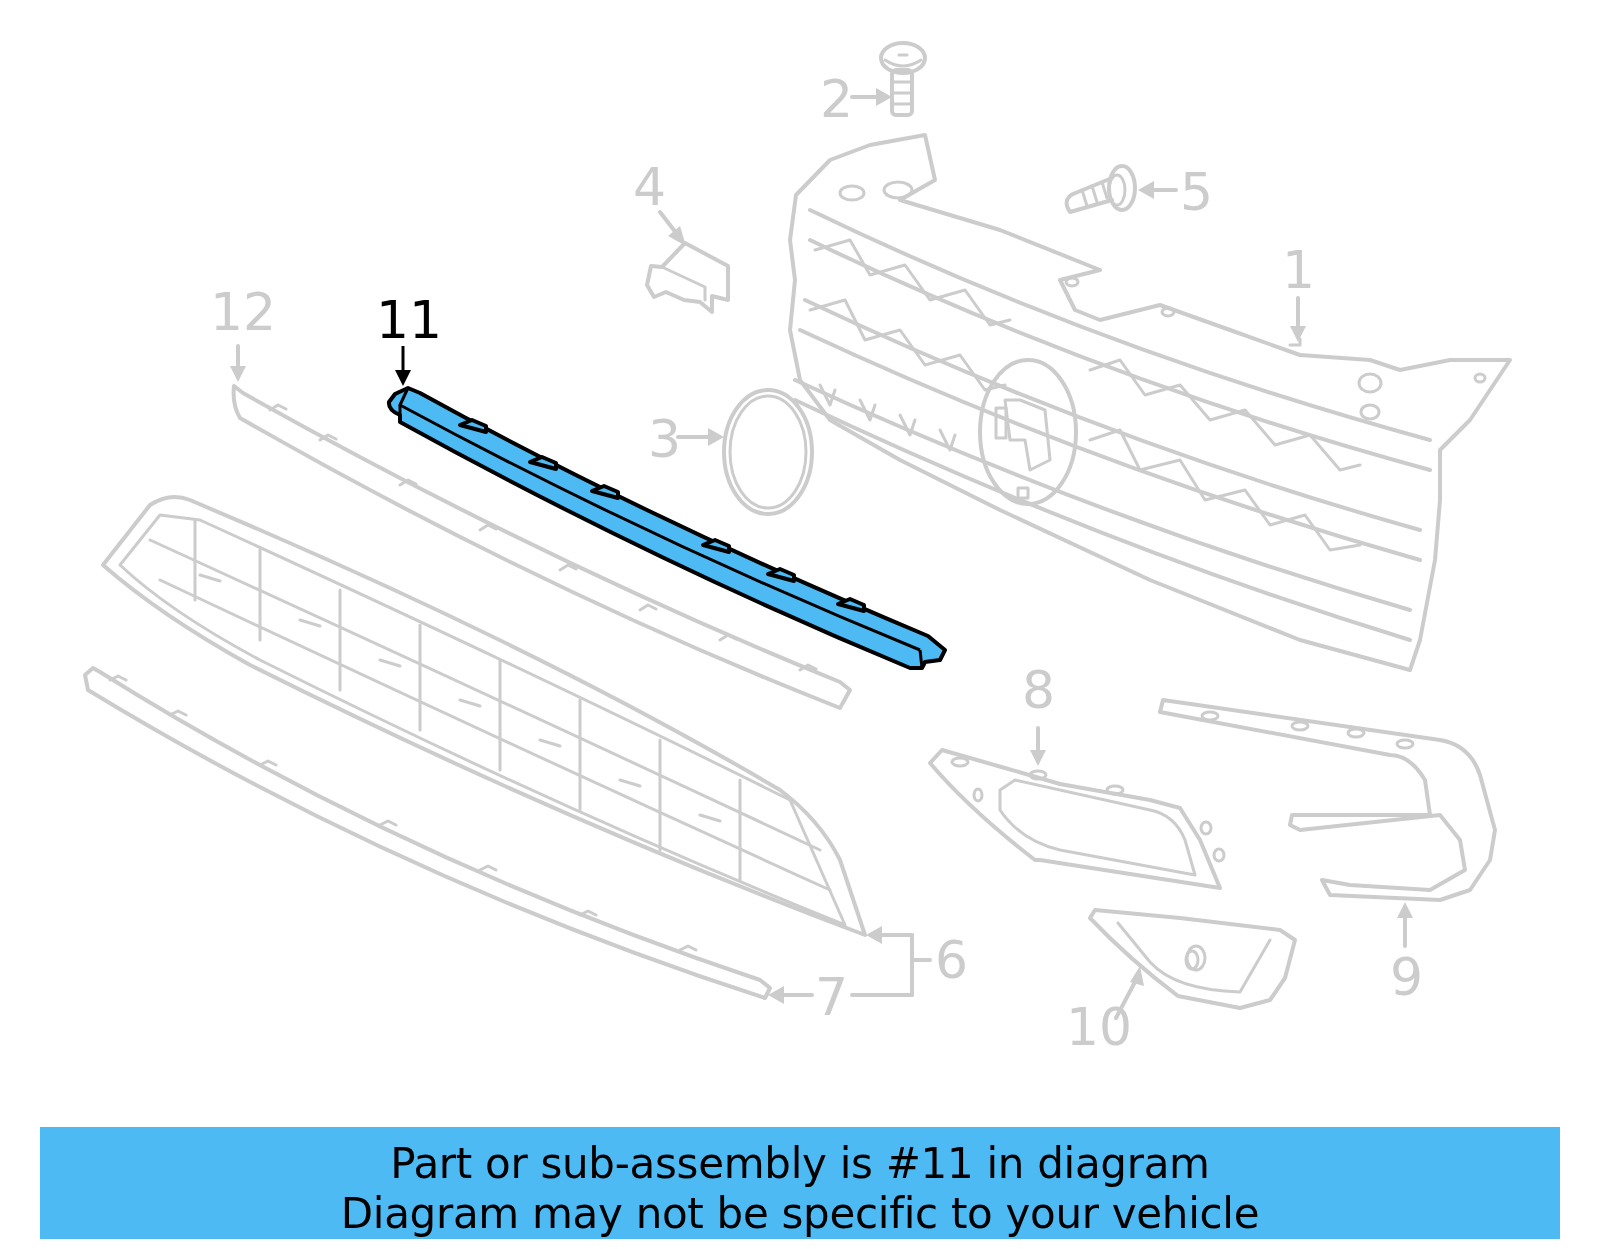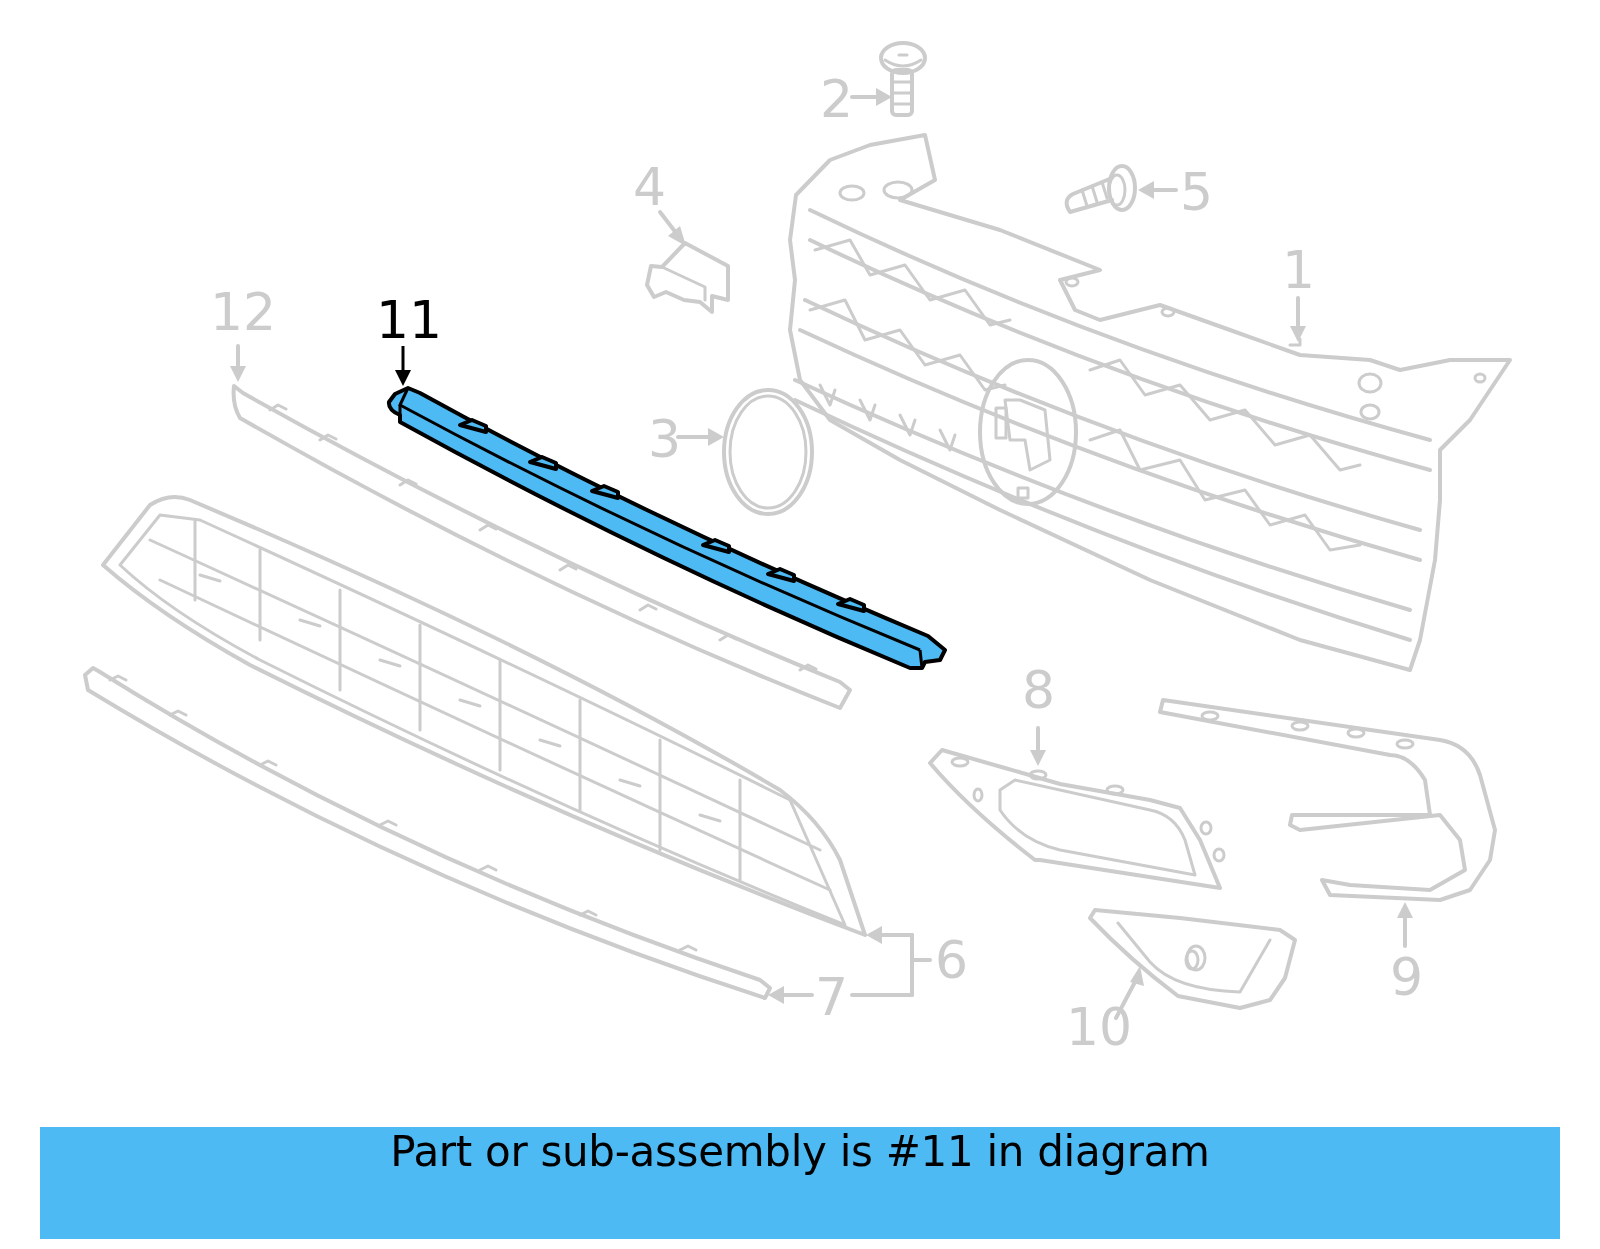--- a/index.html
+++ b/index.html
@@ -6,21 +6,21 @@
   body { width:1600px; height:1249px; position:relative; overflow:hidden; font-family:"DejaVu Sans", sans-serif; }
   #diagram { position:absolute; left:0; top:0; width:1600px; height:1249px; }
   .ghost { fill:none; stroke:#cccccc; stroke-width:4; stroke-linejoin:round; stroke-linecap:round; }
   .ghost-thin { fill:none; stroke:#cccccc; stroke-width:3; stroke-linejoin:round; stroke-linecap:round; }
   .ghost-fill { fill:#cccccc; stroke:none; }
   .callout { font-family:"DejaVu Sans", sans-serif; font-size:52px; fill:#cccccc; }
   .callout-active { font-family:"DejaVu Sans", sans-serif; font-size:52px; fill:#000000; }
   .hl { fill:#4dbaf4; stroke:#000; stroke-width:4; stroke-linejoin:round; }
   .hl-line { fill:none; stroke:#000; stroke-width:3; stroke-linejoin:round; }
   #banner { position:absolute; left:40px; top:1127px; width:1520px; height:112px; background:#4dbaf4;
-            display:flex; flex-direction:column; align-items:center; justify-content:space-between; }
+            display:flex; flex-direction:column; align-items:center; justify-content:flex-end; }
   #banner span { display:block; font-family:"DejaVu Sans", sans-serif; font-size:42px; line-height:50px; color:#000; letter-spacing:-0.3px; }
 </style>
 </head>
 <body>
 
 <svg id="diagram" viewBox="0 0 1600 1249" xmlns="http://www.w3.org/2000/svg">
 
   <g>
     <ellipse class="ghost" cx="903" cy="58" rx="22" ry="15"></ellipse>
     <path class="ghost-thin" d="M885 60 Q903 72 921 60"></path>
@@ -197,13 +197,14 @@
   </g>
   <g>
     <polygon class="ghost-fill" points="1140,966 1130,982 1144,986"></polygon>
     <line class="ghost" x1="1136" y1="980" x2="1116" y2="1018"></line>
     <text class="callout" x="1066" y="1045">10</text>
   </g>
 </svg>
 
 <div id="banner">
   <span>Part or sub-assembly is #11 in diagram</span>
+  <span>Diagram may not be specific to your vehicle</span>
 </div>
 
 </body></html>

